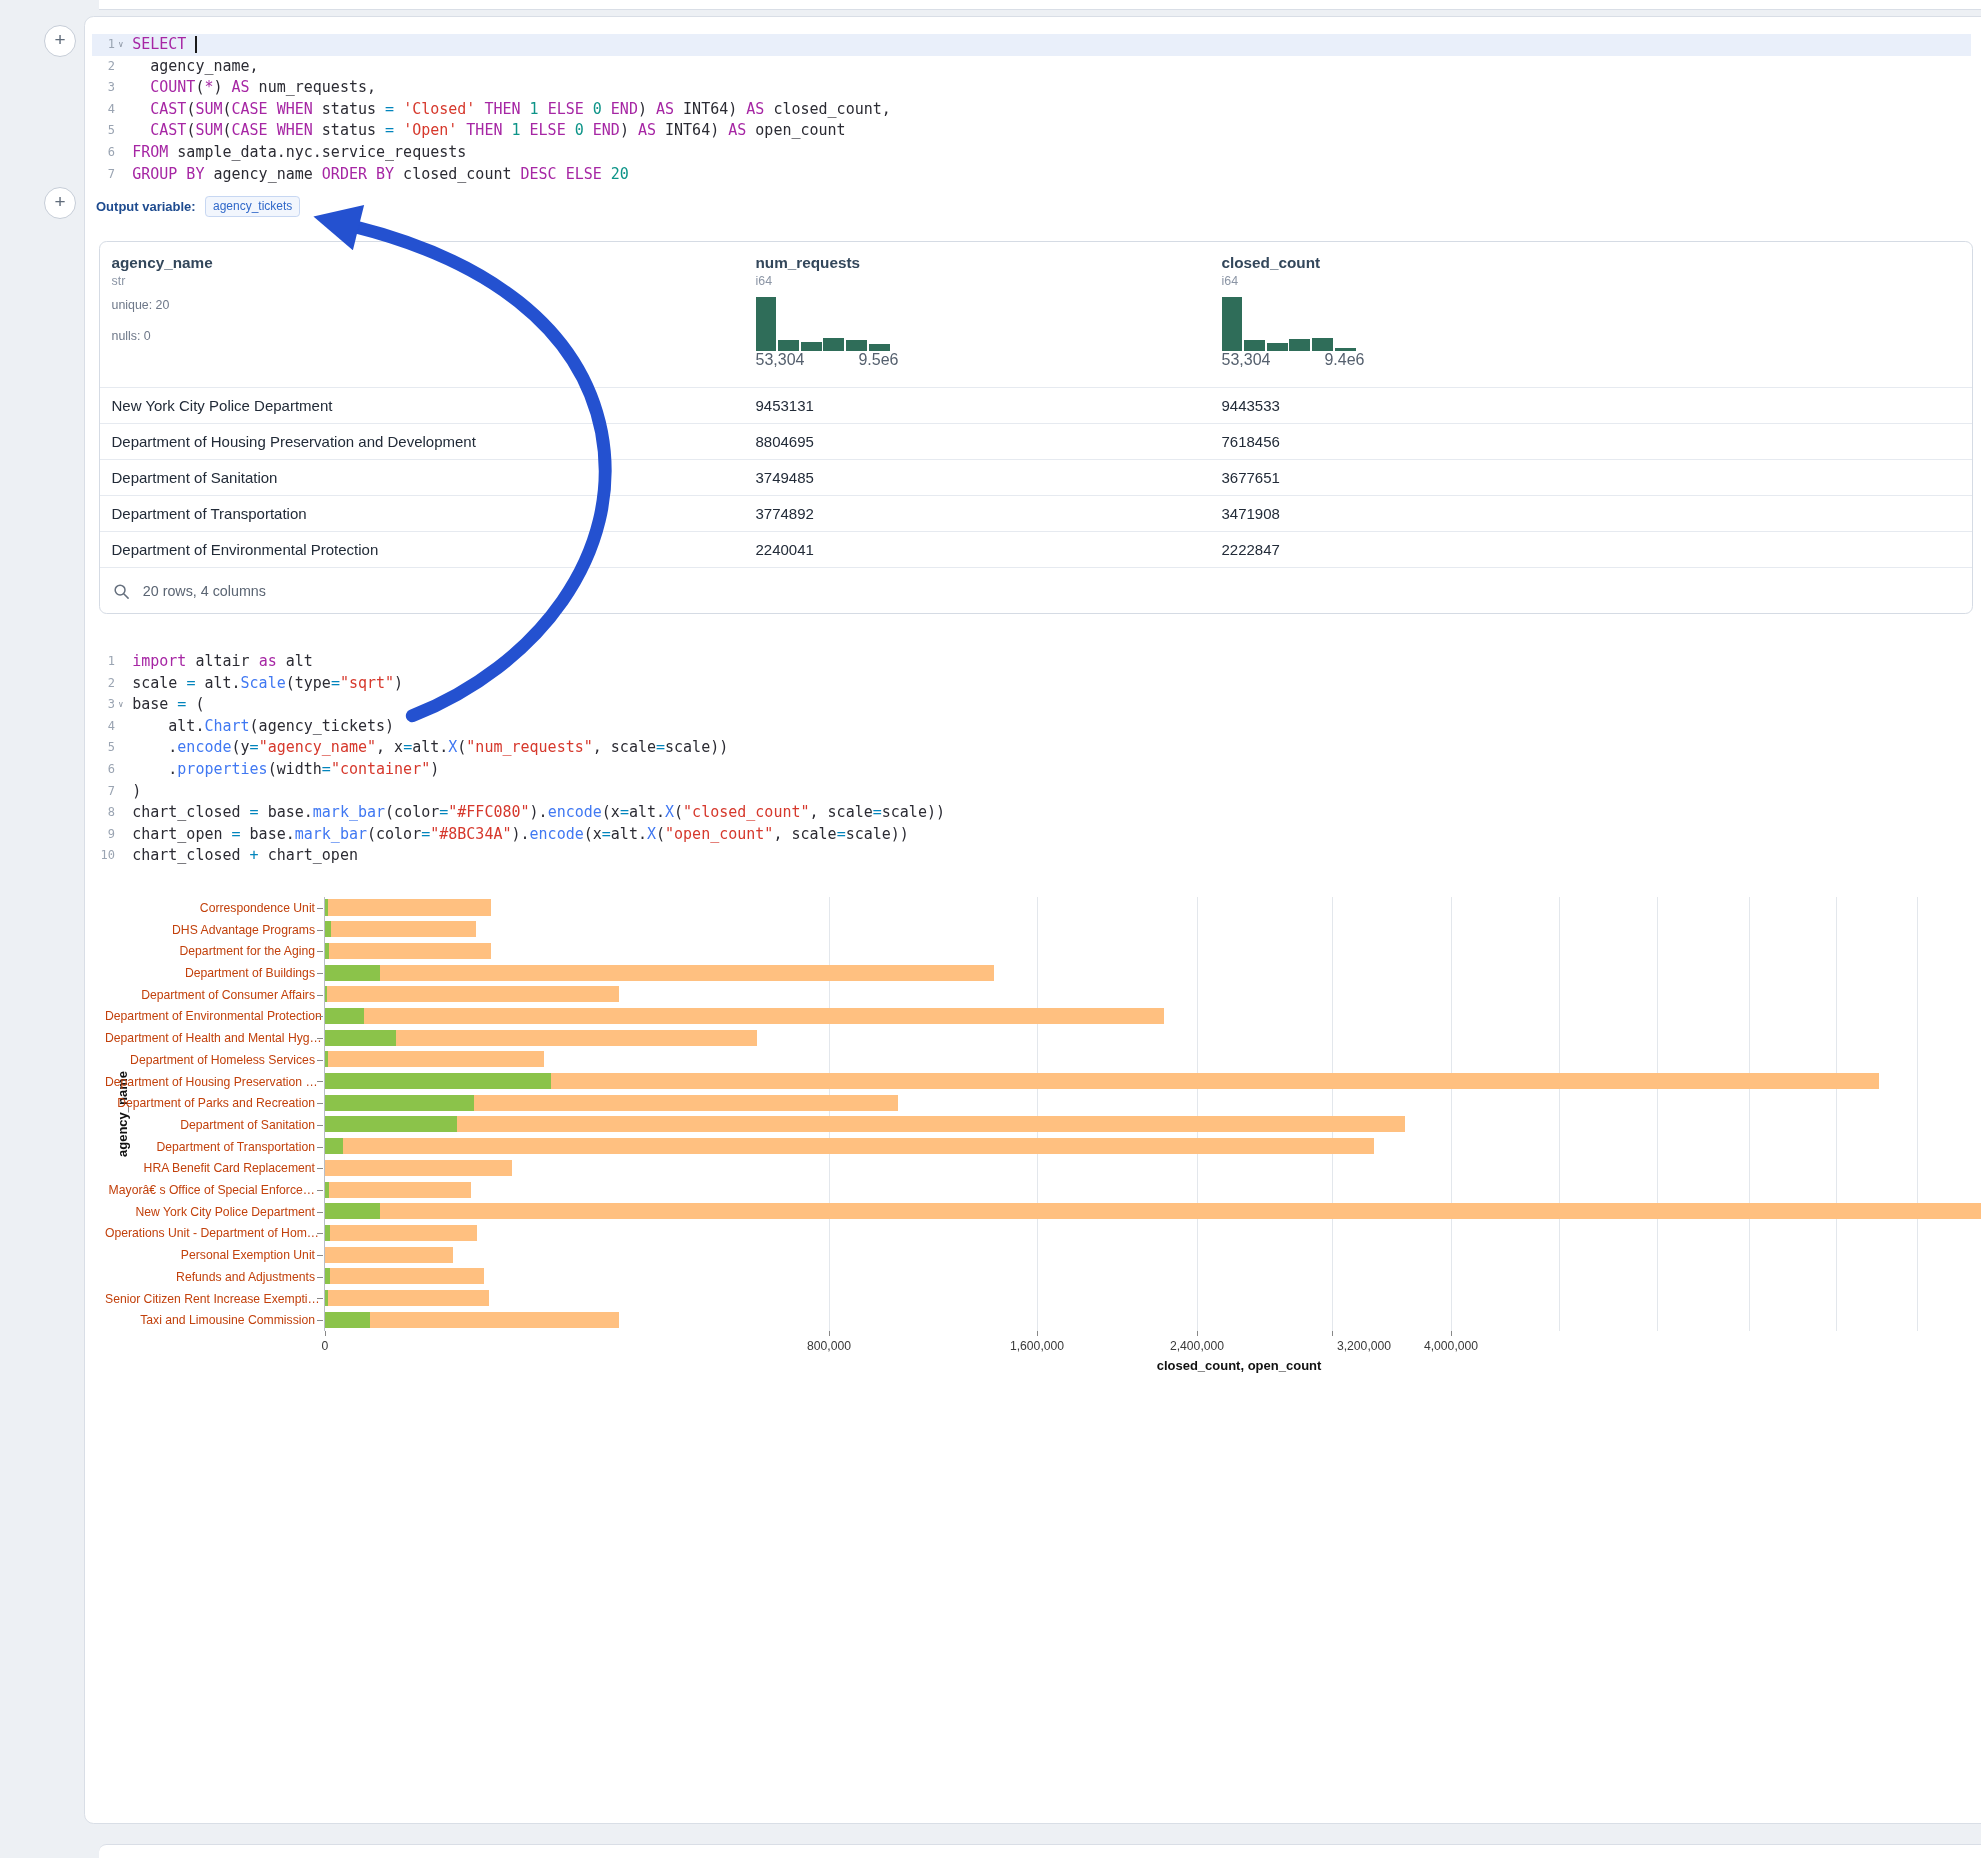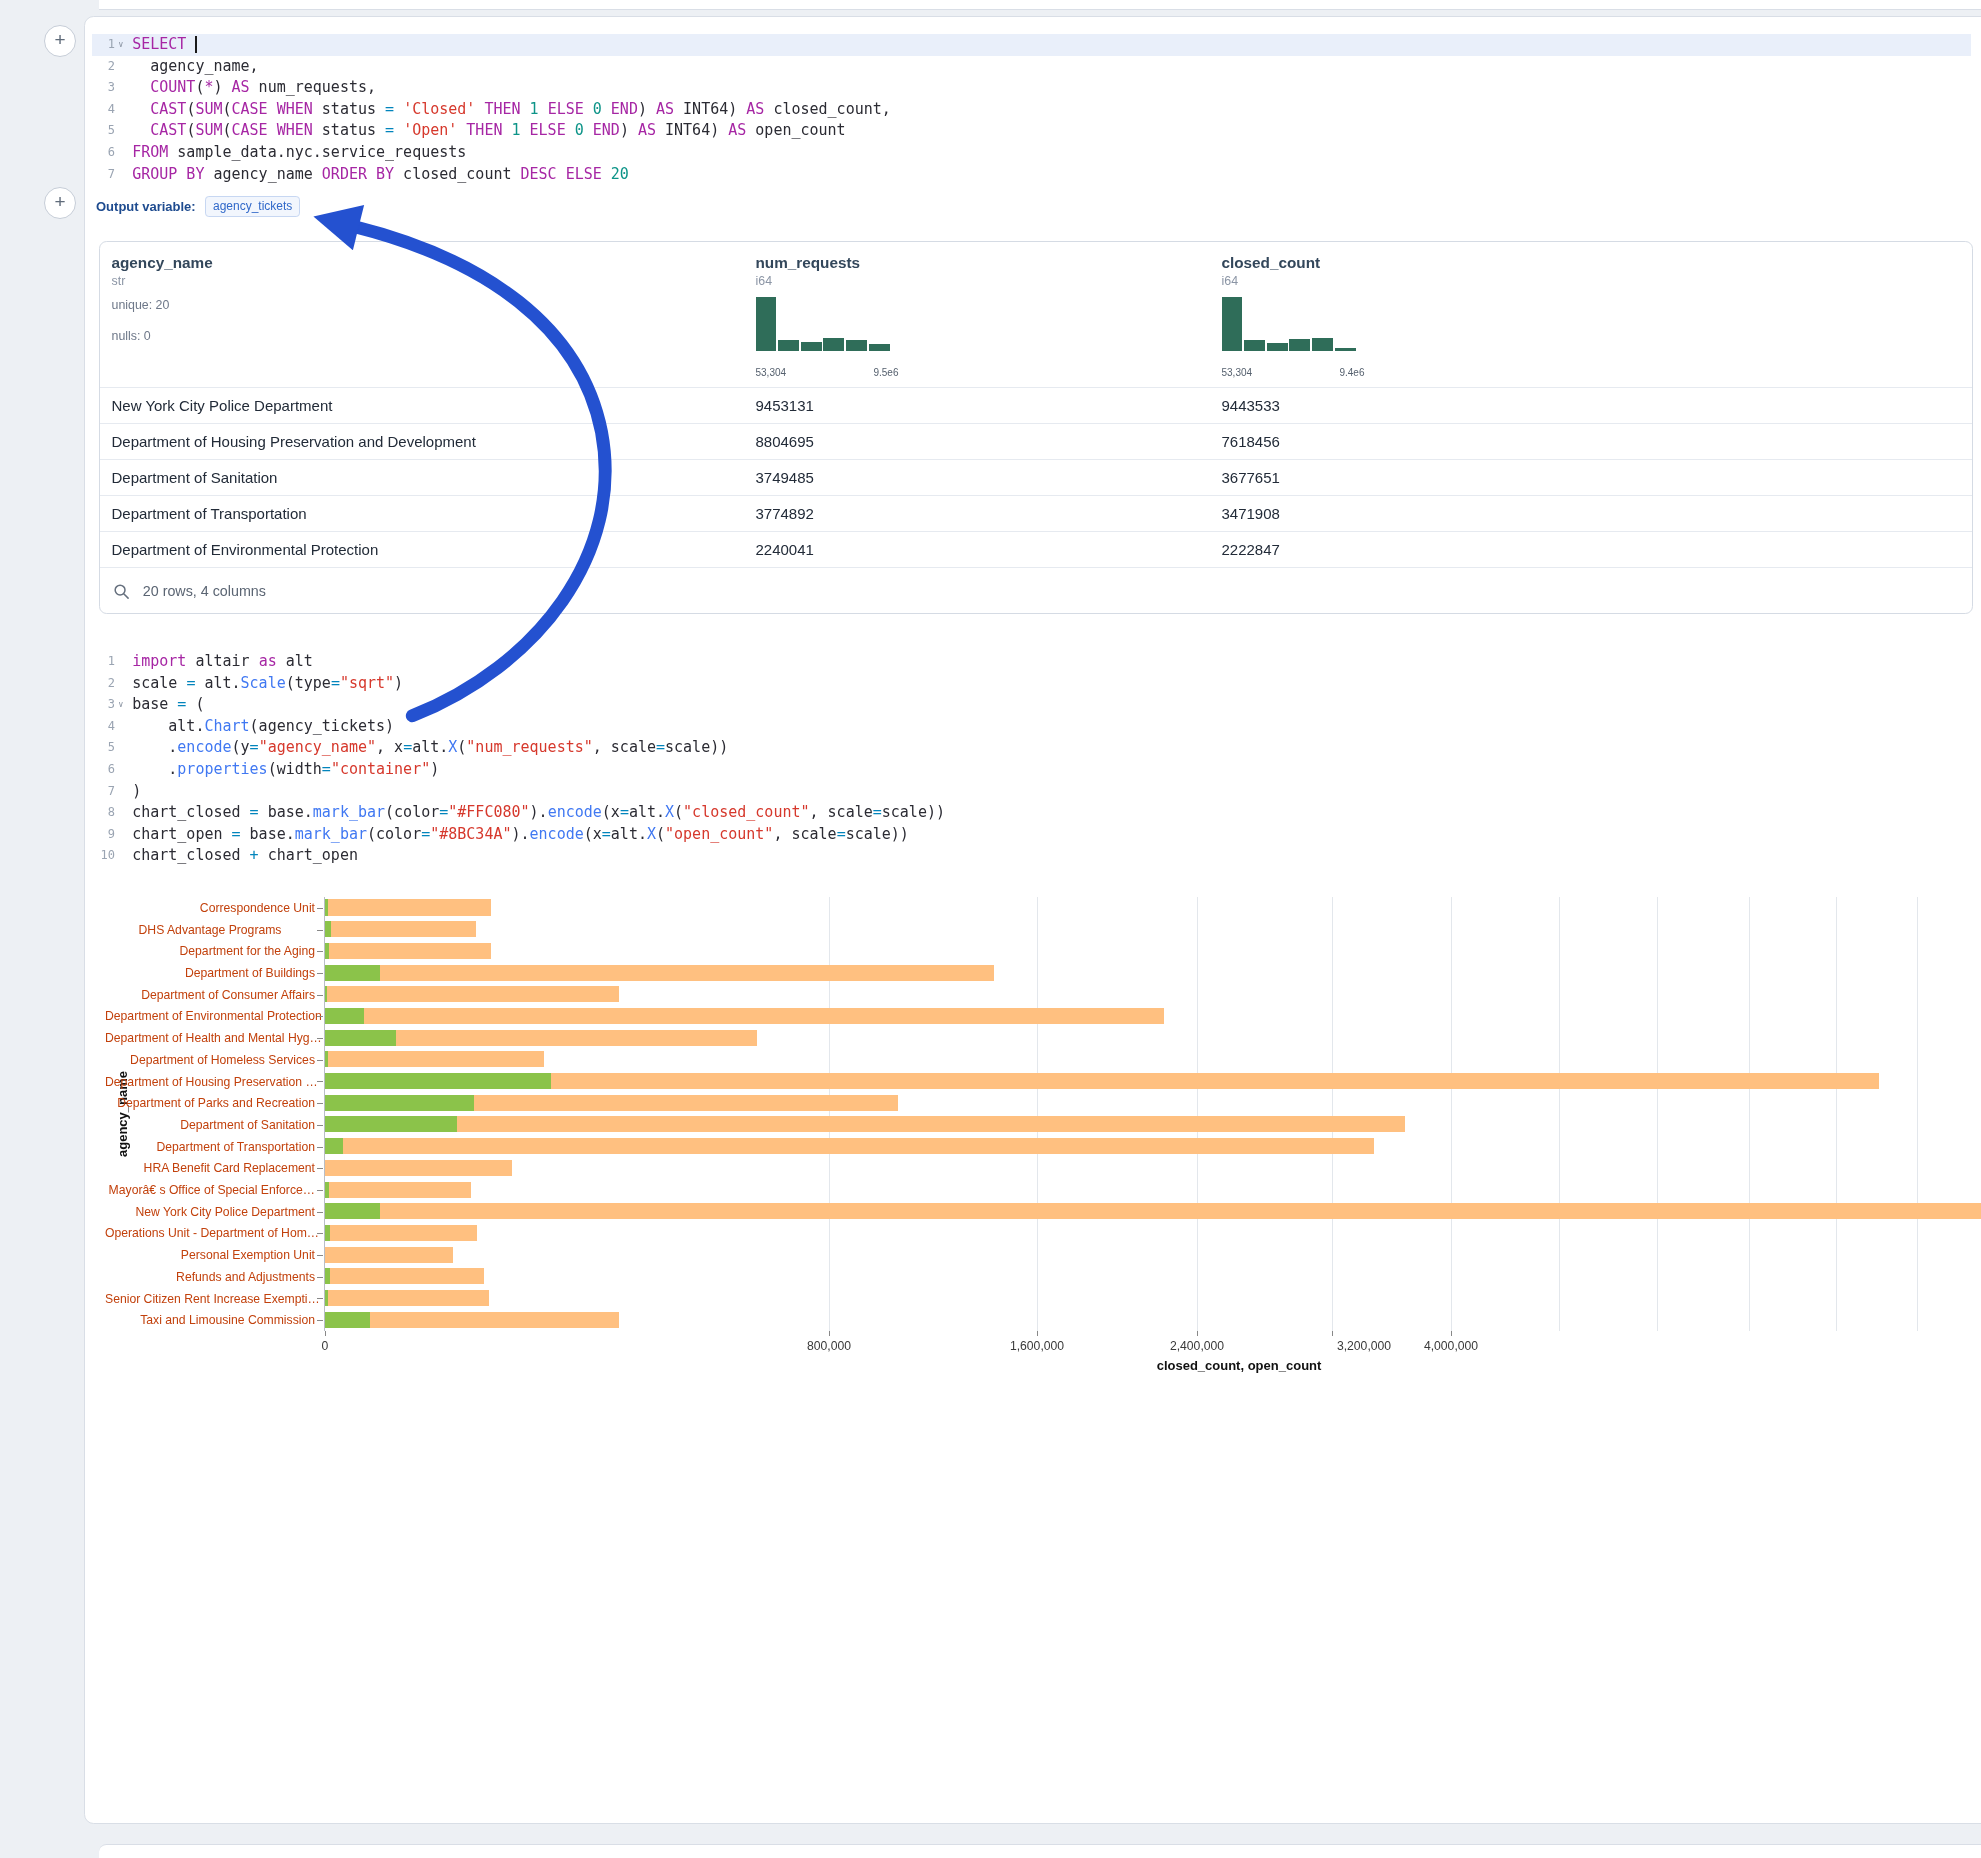--- a/index.html
+++ b/index.html
@@ -40,21 +40,21 @@
   #table-card{position:absolute;left:99px;top:241px;width:1872px;height:371px;border:1px solid #d5dbe4;
     border-radius:7.6px;background:#fff;overflow:hidden;display:flex;flex-direction:column;z-index:2;}
   .thead{height:145px;display:grid;grid-template-columns:644px 466px 1fr;border-bottom:1px solid #e6eaf0;}
   .th{padding:11.5px 0 0 11.5px;}
   .th-name{font-size:15.3px;font-weight:bold;color:#33475b;}
   .th-type{font-size:12.4px;color:#8b95a5;margin-top:2.9px;}
   .th-meta{font-size:12.4px;color:#6e7889;margin-top:8.6px;line-height:17px;}
   .th-meta + .th-meta{margin-top:14px;}
   .hist{display:flex;align-items:flex-end;gap:1.9px;height:55px;width:134px;margin-top:7.6px;}
   .hist div{flex:1;background:var(--hist);}
-  .hist-range{display:flex;justify-content:space-between;width:143px;font-size:10px;color:#55606e;margin-top:16px;}
+  .hist-range{display:flex;justify-content:space-between;width:143px;font-size:16px;color:#55606e;margin-top:0;}
   .trow{height:35px;display:grid;grid-template-columns:644px 466px 1fr;border-bottom:1px solid #e6eaf0;
     align-items:center;font-size:15px;color:#222b38;}
   .trow > div{padding-left:11.5px;white-space:nowrap;overflow:hidden;}
   .tfoot{height:44px;display:flex;align-items:center;padding-left:13.4px;gap:12.4px;color:#5b6573;
     font-size:14.3px;margin-top:auto;}
   
   #chart{position:absolute;left:105px;top:892px;width:1876px;height:489px;overflow:hidden;z-index:2;}
   #ylabels{position:absolute;left:0;top:4.8px;width:210px;height:434px;}
   .ylab{position:absolute;left:0;width:210px;height:22px;line-height:22px;text-align:right;
     font-size:12.2px;color:#c2410c;white-space:nowrap;}
@@ -254,21 +254,21 @@
         <span class="fold" style="visibility: hidden;"></span>
         <span class="codeline"><span class="tok-t">chart_closed </span><span class="tok-o">+</span><span class="tok-t"> chart_open</span></span>
       </div>
     </div>
 
   <div id="chart">
     <div class="ytitle">agency_name</div>
     <div id="ylabels">
         <div class="ylab" style="top: 0px;">Correspondence Unit</div>
         <div class="ydash" style="top: 11px;"></div>
-        <div class="ylab" style="top: 22px; text-align: center;">DHS Advantage Programs</div>
+        <div class="ylab" style="top: 22px;">DHS Advantage Programs</div>
         <div class="ydash" style="top: 33px;"></div>
         <div class="ylab" style="top: 43px;">Department for the Aging</div>
         <div class="ydash" style="top: 54px;"></div>
         <div class="ylab" style="top: 65px;">Department of Buildings</div>
         <div class="ydash" style="top: 76px;"></div>
         <div class="ylab" style="top: 87px;">Department of Consumer Affairs</div>
         <div class="ydash" style="top: 98px;"></div>
         <div class="ylab" style="top: 108px;">Department of Environmental Protection</div>
         <div class="ydash" style="top: 119px;"></div>
         <div class="ylab" style="top: 130px;">Department of Health and Mental Hyg…</div>

